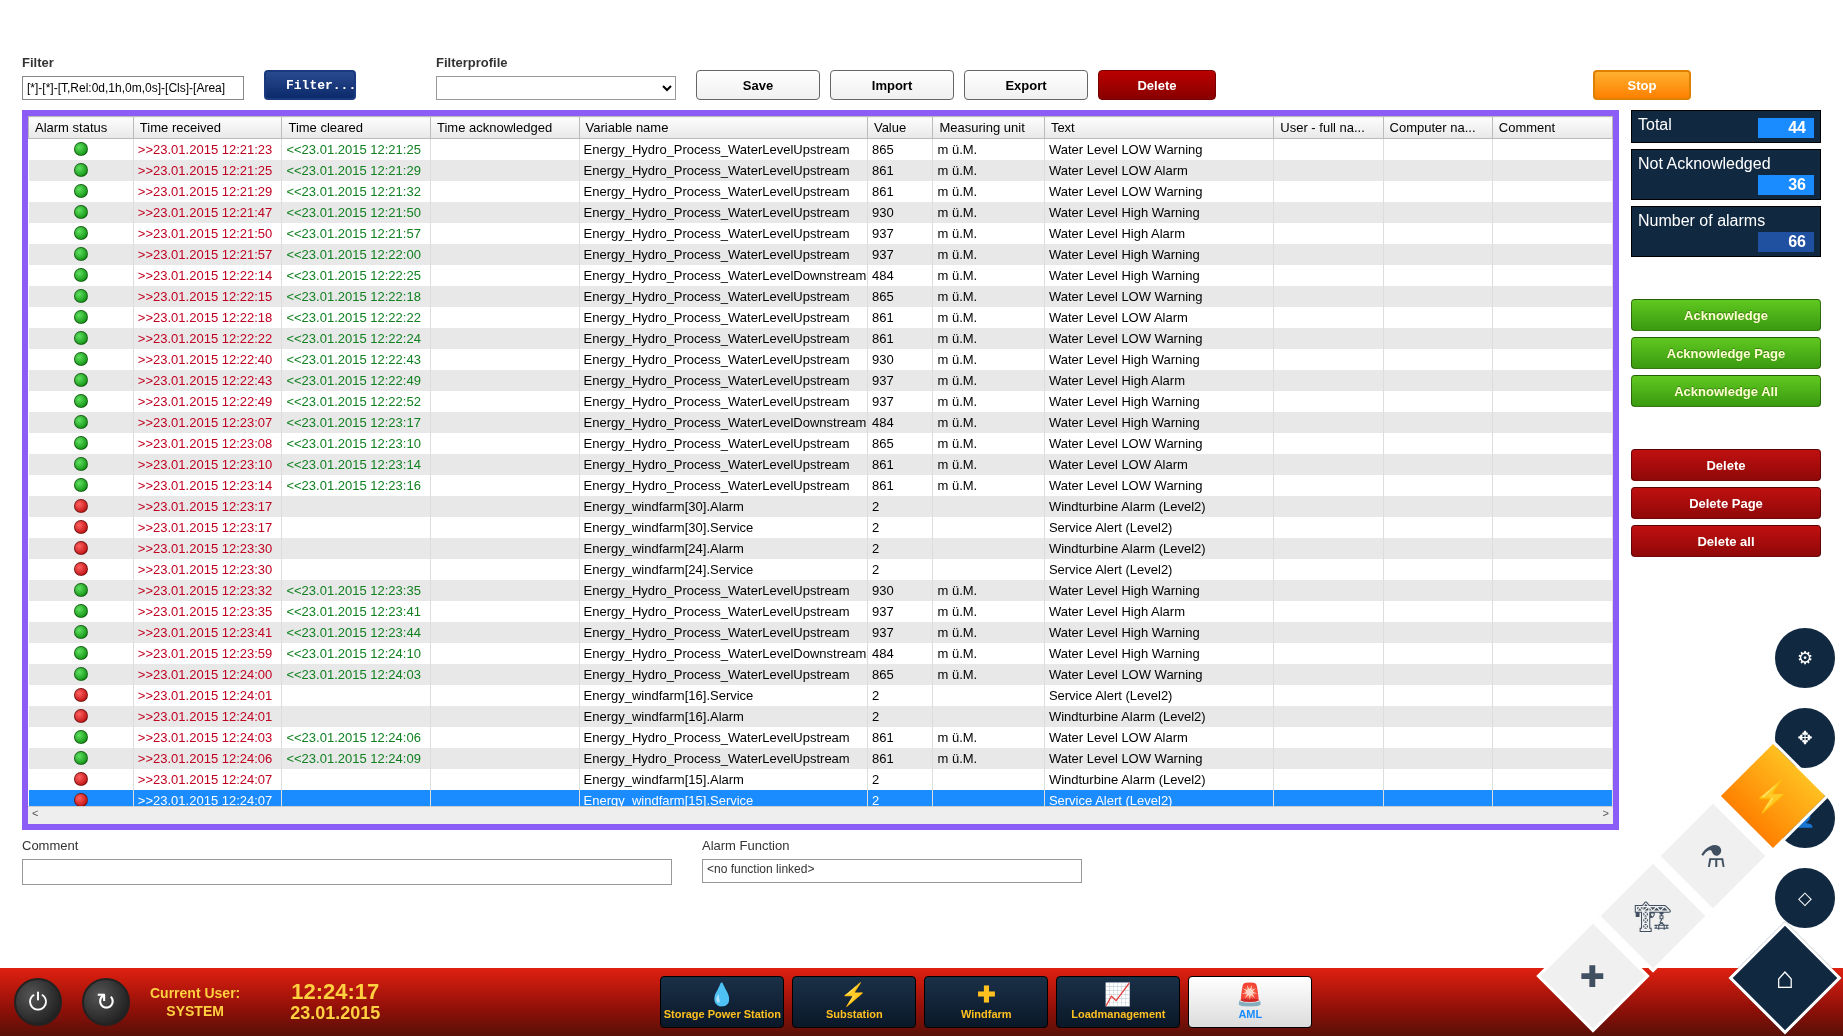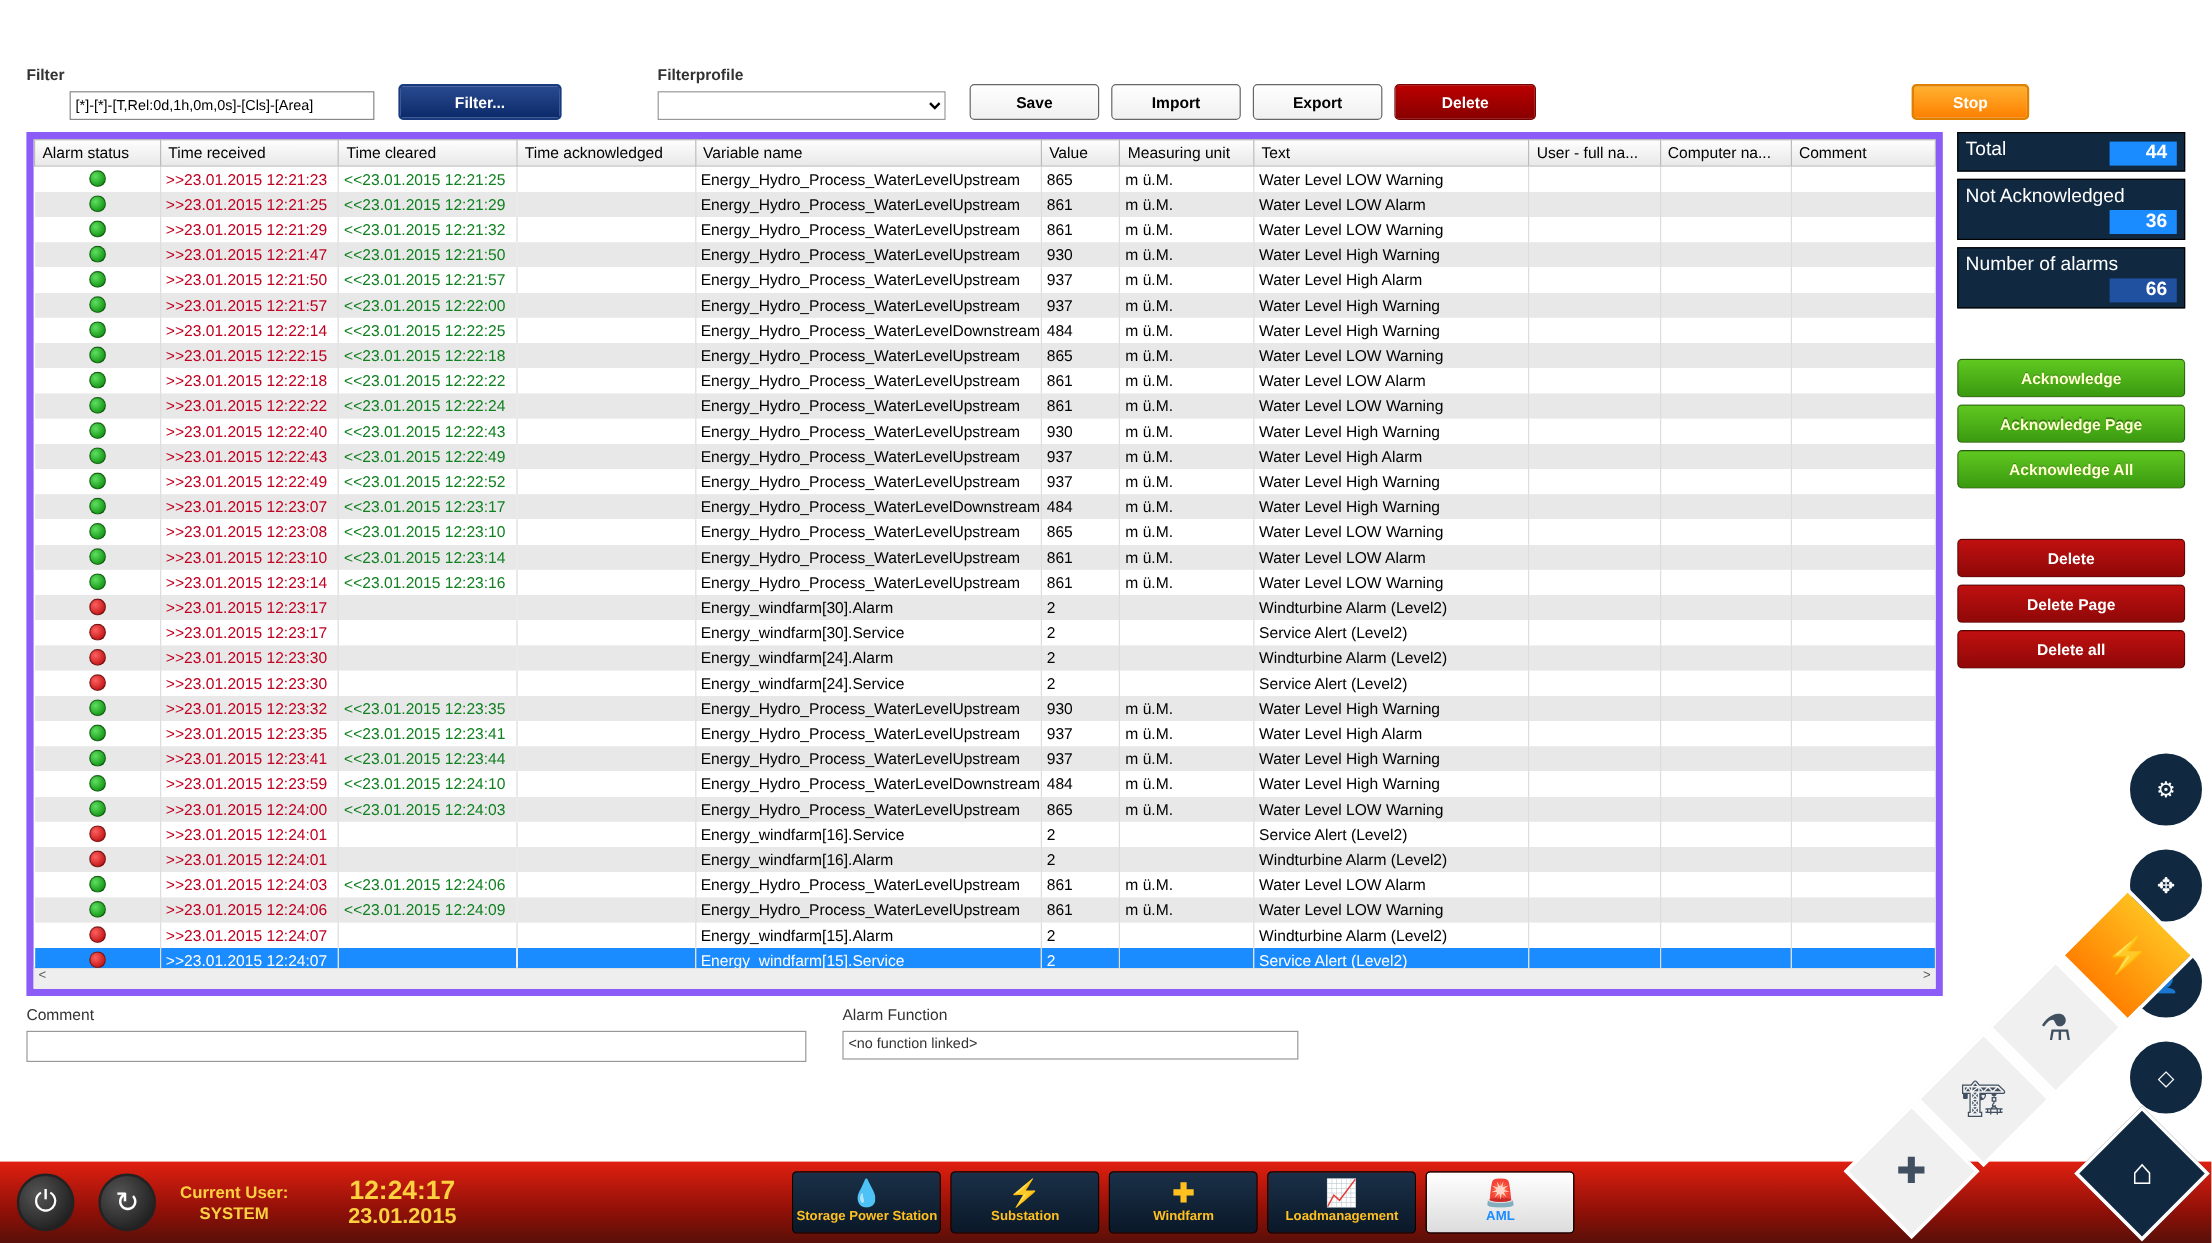--- a/index.html
+++ b/index.html
@@ -2,26 +2,26 @@
 <html><head>
 <meta charset="utf-8">
 <style>
 * { box-sizing: border-box; margin: 0; padding: 0; }
 body { font-family: Arial, sans-serif; font-size: 12px; background: #fff; width: 1843px; height: 1036px; overflow: hidden; position: relative; }
 
 
 .top-bar { padding: 15px 22px 10px; display: flex; gap: 20px; align-items: flex-end; height: 110px; }
 .filter-group, .profile-group { display: flex; flex-direction: column; gap: 6px; }
 .lbl { font-size: 13px; color: #333; font-weight: bold; }
-.filter-input { width: 254px; height: 24px; padding: 2px 4px; font-size: 12px; border: 1px solid #888; margin-left: 36px; }
+.filter-input { width: 222px; height: 24px; padding: 2px 4px; font-size: 12px; border: 1px solid #888; }
 .profile-select { width: 240px; height: 24px; border: 1px solid #999; background: #fff; }
 
 .btn { height: 30px; padding: 0 20px; border: 1px solid #666; border-radius: 4px; cursor: pointer; font-size: 13px; font-weight: bold; }
-.btn-filter { background: linear-gradient(#2a4a90,#0b2a6a); color: #fff; border: 2px solid #1a3a80; width: 136px; }
-.btn-white { background: linear-gradient(#fff,#f0f0f0); color: #000; width: 108px; }
+.btn-filter { background: linear-gradient(#2a4a90,#0b2a6a); color: #fff; border: 2px solid #1a3a80; width: 92px; font-family: Liberation Mono, monospace; }
+.btn-white { background: linear-gradient(#fff,#f0f0f0); color: #000; width: 124px; }
 .btn-red { background: linear-gradient(#b00,#800); color: #fff; border: 1px solid #700; width: 118px; }
 .btn-orange { background: linear-gradient(#ffb030,#ff8000); color:#fff; border:2px solid #e08000; width: 98px; }
 
 .buttons-row { display: flex; gap: 10px; align-items: center; }
 .stop-wrapper { margin-left: auto; margin-right: 130px; }
 
 
 .main-area { display: flex; gap: 12px; padding: 0 22px; height: 720px; }
 .grid-wrapper { flex: 1; border: 6px solid #8b5cf6; position: relative; display:flex; flex-direction:column; background:#fff; }
 .grid-scroll { overflow: auto; flex:1; }

